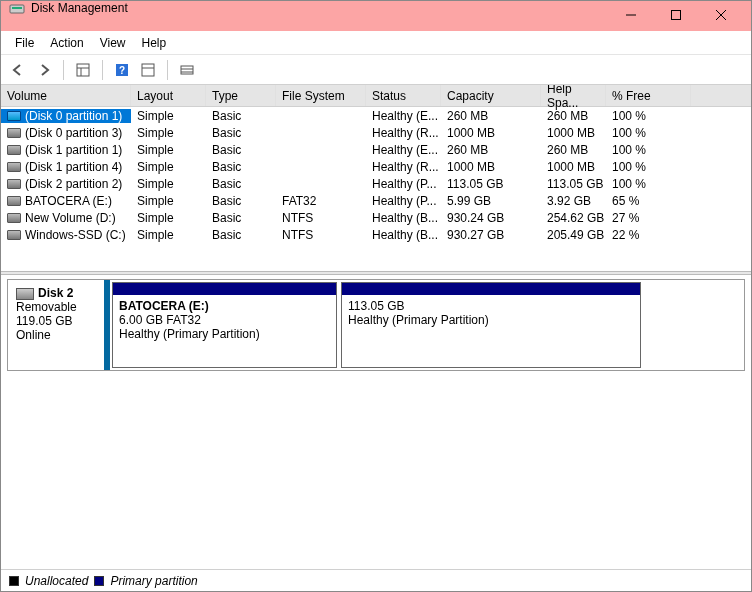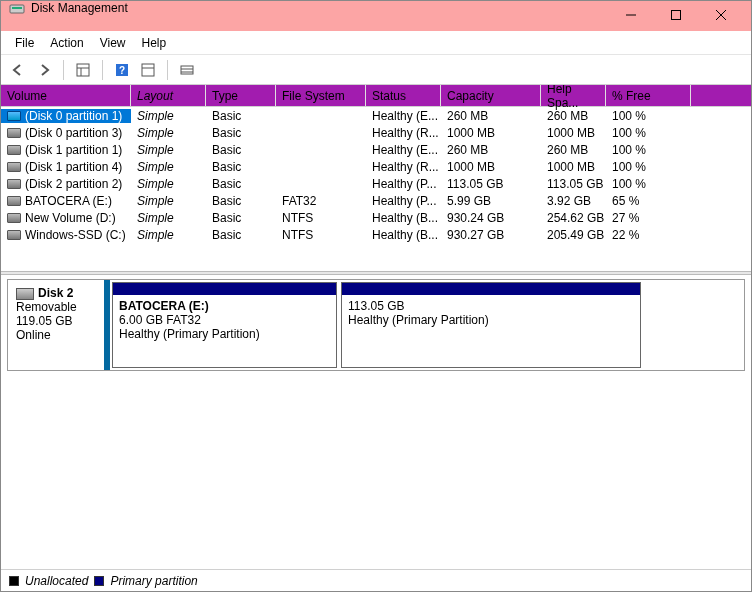--- a/index.html
+++ b/index.html
@@ -15,32 +15,32 @@
 .menubar { height: 24px; display: flex; align-items: center; padding: 0 6px; border-bottom: 1px solid #e5e5e5; }
 .menubar .menuitem { padding: 2px 8px; font-size: 12px; cursor: default; }
 
 
 .toolbar { height: 30px; display: flex; align-items: center; padding: 0 6px; border-bottom: 1px solid #d0d0d0; gap: 4px; }
 .toolbar .tbtn { width: 22px; height: 22px; display: flex; align-items: center; justify-content: center; border: 1px solid transparent; }
 .toolbar .sep { width: 1px; height: 20px; background: #ccc; margin: 0 4px; }
 
 
 .vol-list { flex: 1; overflow: auto; }
-.vol-head { display: flex; height: 22px; background: #a21caf; border-bottom: 1px solid #d0d0d0; user-select: none; }
+.vol-head { display: flex; height: 22px; background: #e5e5e5; border-bottom: 1px solid #d0d0d0; user-select: none; }
 .vol-head .col { border-right: 1px solid #e0e0e0; padding: 2px 6px; font-size: 12px; color: #000; display: flex; align-items: center; }
 .vol-rows { }
 .vol-row { display: flex; height: 17px; align-items: center; }
 .vol-row .cell { padding: 0 6px; font-size: 12px; color: #000; white-space: nowrap; overflow: hidden; text-overflow: ellipsis; display: flex; align-items: center; }
 .vol-row.selected .cell:first-child { background: #0078d7; color: #fff; }
 .vol-row .diskicon { width: 14px; height: 10px; margin-right: 4px; display: inline-block; background: linear-gradient(#bbb,#777); border: 1px solid #555; border-radius: 1px; flex-shrink: 0; }
 .vol-row.selected .diskicon { background: linear-gradient(#5bf,#09c); border-color: #048; }
 
 
 .c0 { width: 130px; }
-.c1 { width: 75px; font-style: italic; }
+.c1 { width: 75px; }
 .c2 { width: 70px; }
 .c3 { width: 90px; }
 .c4 { width: 75px; }
 .c5 { width: 100px; }
 .c6 { width: 65px; }
 .c7 { width: 85px; }
 
 
 .h-divider { height: 4px; background: #e8e8e8; border-top: 1px solid #bbb; border-bottom: 1px solid #bbb; cursor: row-resize; }
 

